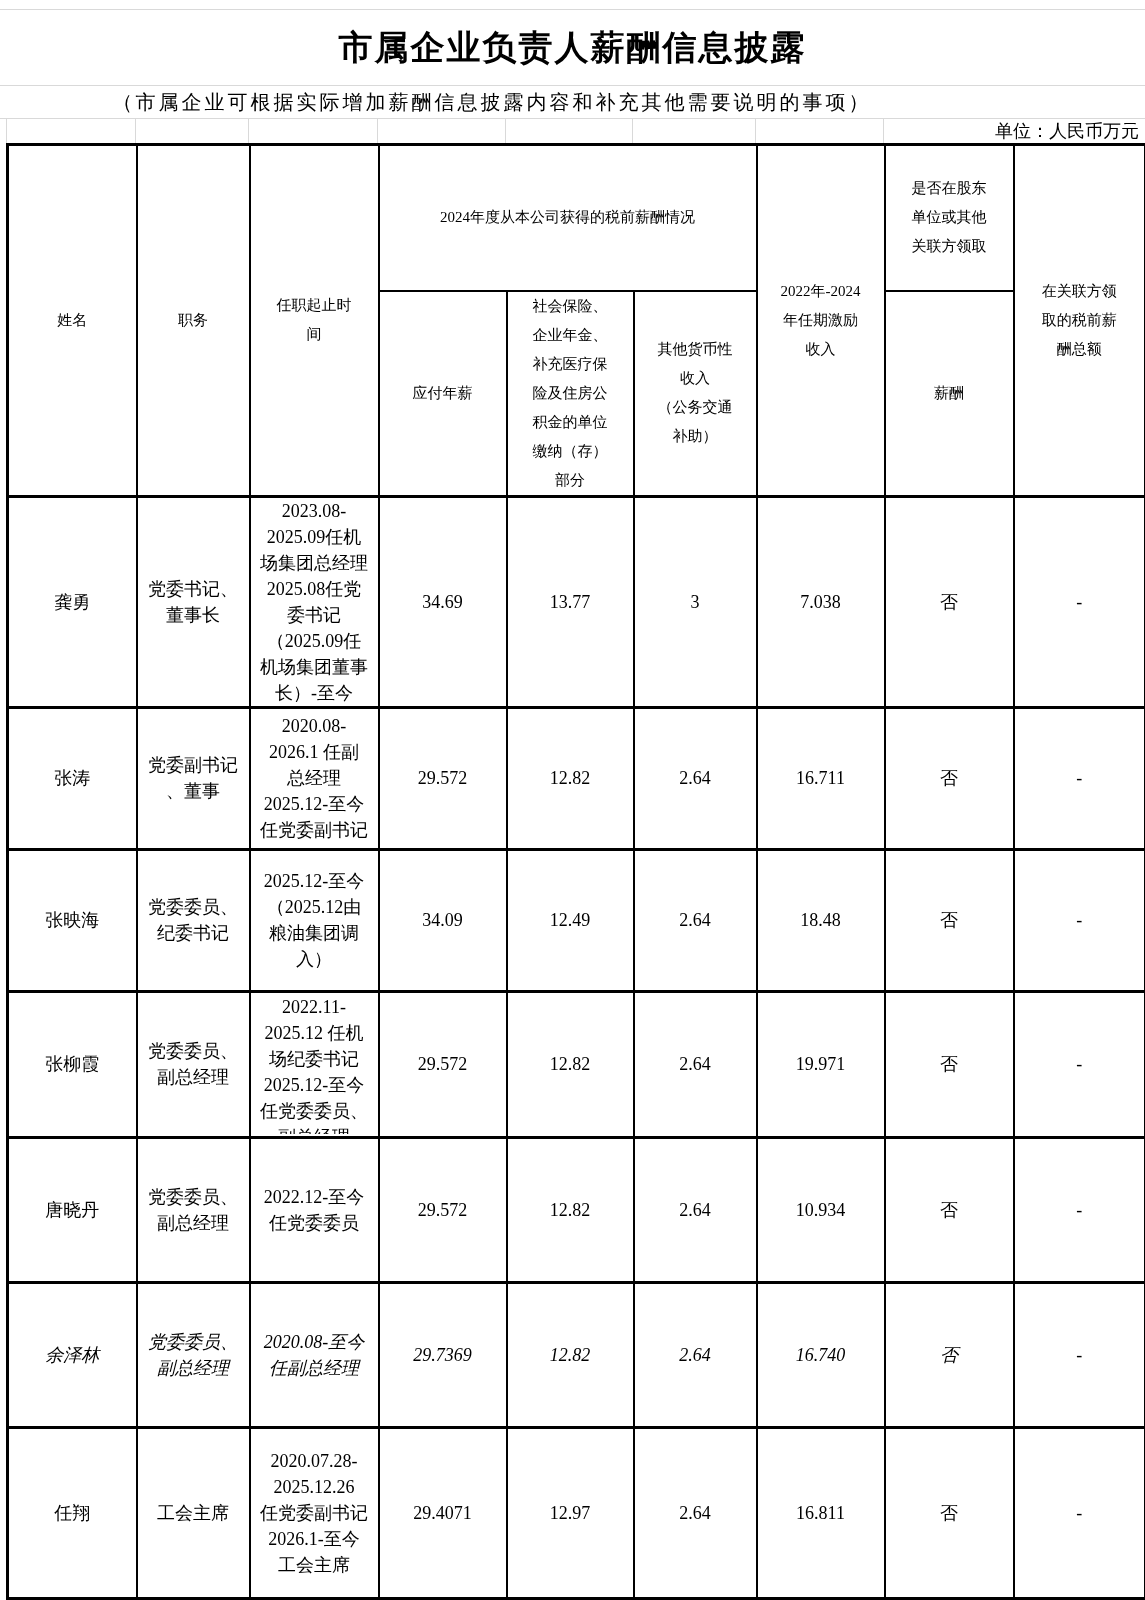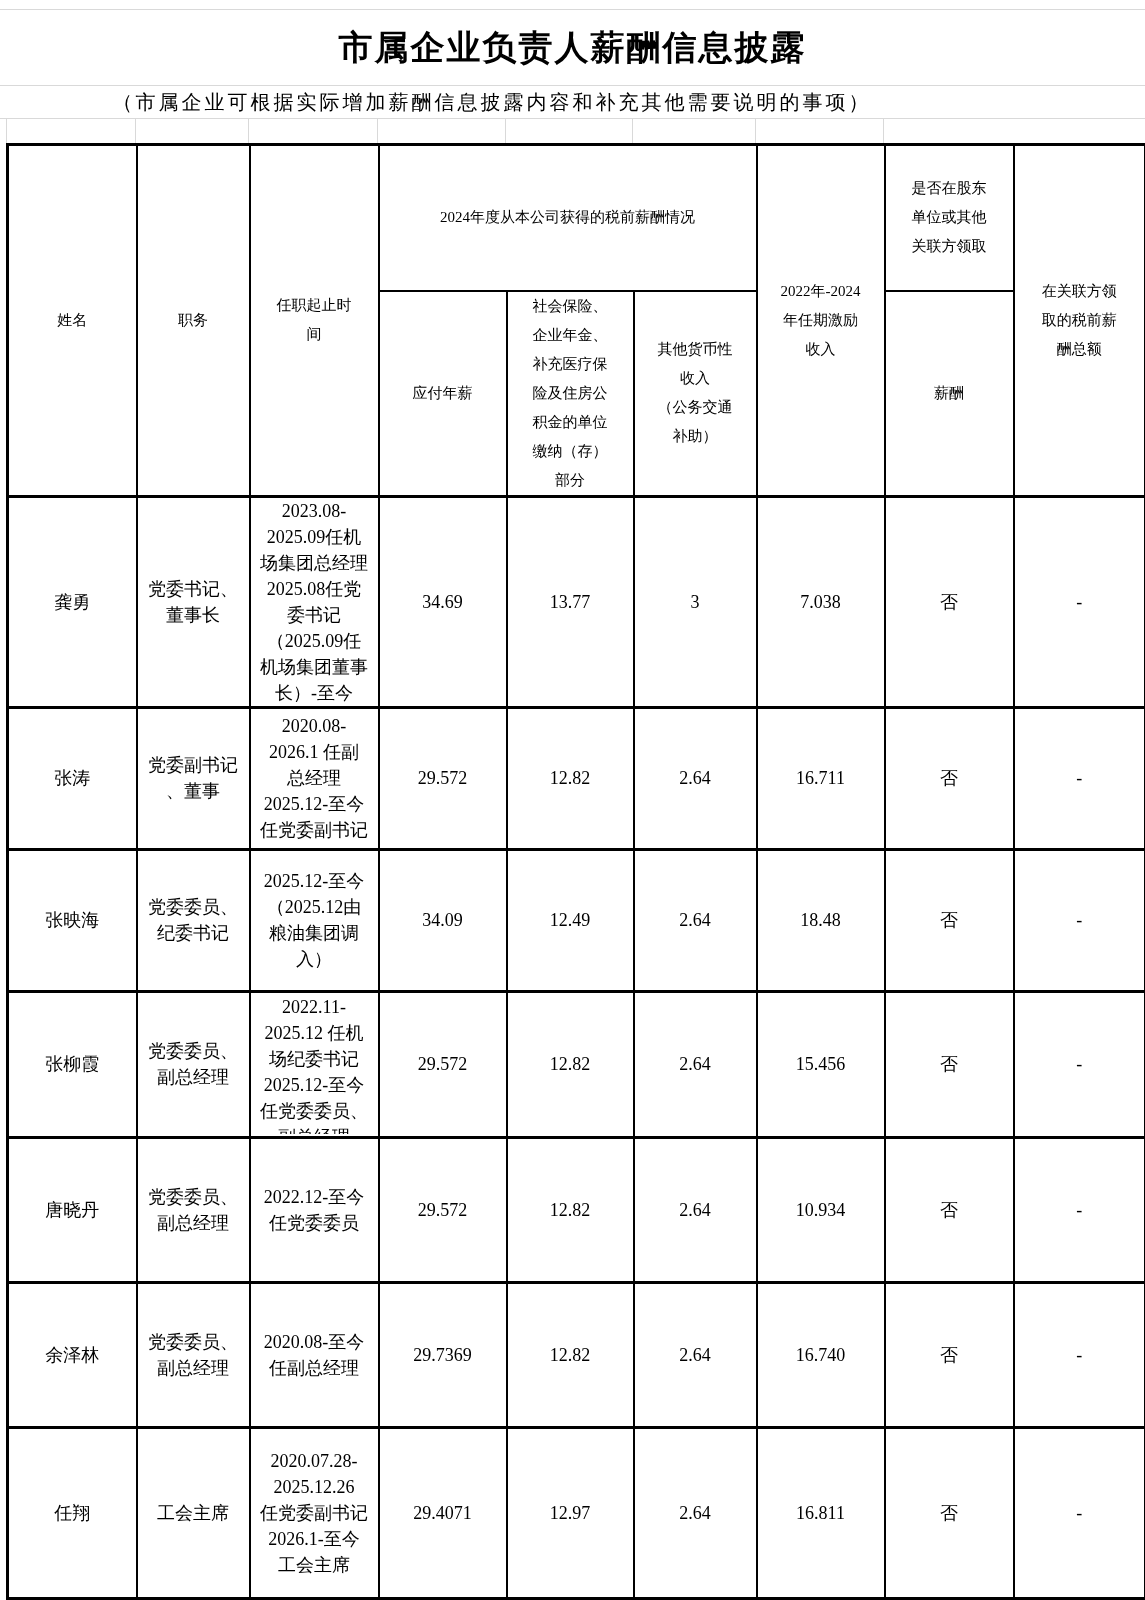--- a/index.html
+++ b/index.html
@@ -50,21 +50,21 @@
   .salary tbody td { font-size:18px; line-height:26px; }
   .salary tbody tr td { border-top-width:3px; }
 
   tr.hr1 { height:146px; }
   tr.hr2 { height:203px; }
   tr.r1 { height:211px; }
   tr.r2 { height:142px; }
   tr.r3 { height:142px; }
   tr.r4 { height:146px; }
   tr.r5 { height:145px; }
-  tr.r6 { height:145px; }
+  tr.r6 { height:145px;font-style:italic; }
   tr.r7 { height:171px; }
 
   .term-clip { height:140px; overflow:hidden; }
 </style>
 </head>
 <body>
 
 <div class="page">
 
   <div class="hairline hl-top"></div>
@@ -77,20 +77,23 @@
 
   <div class="unit-grid">
     <i style="left:6px"></i>
       <i style="left:135px"></i>
       <i style="left:248px"></i>
     <i style="left:377px"></i>
       <i style="left:505px"></i>
       <i style="left:632px"></i>
     <i style="left:755px"></i>
       <i style="left:883px"></i>
+  </div>
+  <div class="unit-block">
+    <span>单位：人民币万元</span>
   </div>
 
   <table class="salary">
     <colgroup>
       <col style="width:129px">
         <col style="width:113px">
         <col style="width:129px">
       <col style="width:128px">
         <col style="width:127px">
         <col style="width:123px">
@@ -188,21 +191,21 @@
 副总经理</td>
         <td><div class="term-clip">2022.11-
 2025.12 任机
 场纪委书记
 2025.12-至今
 任党委委员、
 副总经理</div></td>
         <td>29.572</td>
         <td>12.82</td>
         <td>2.64</td>
-        <td>15.456</td>
+        <td>19.971</td>
         <td>否</td>
         <td>-</td>
       </tr>
       <tr class="r5">
         <td>唐晓丹</td>
         <td>党委委员、
 副总经理</td>
         <td>2022.12-至今
 任党委委员</td>
         <td>29.572</td>

